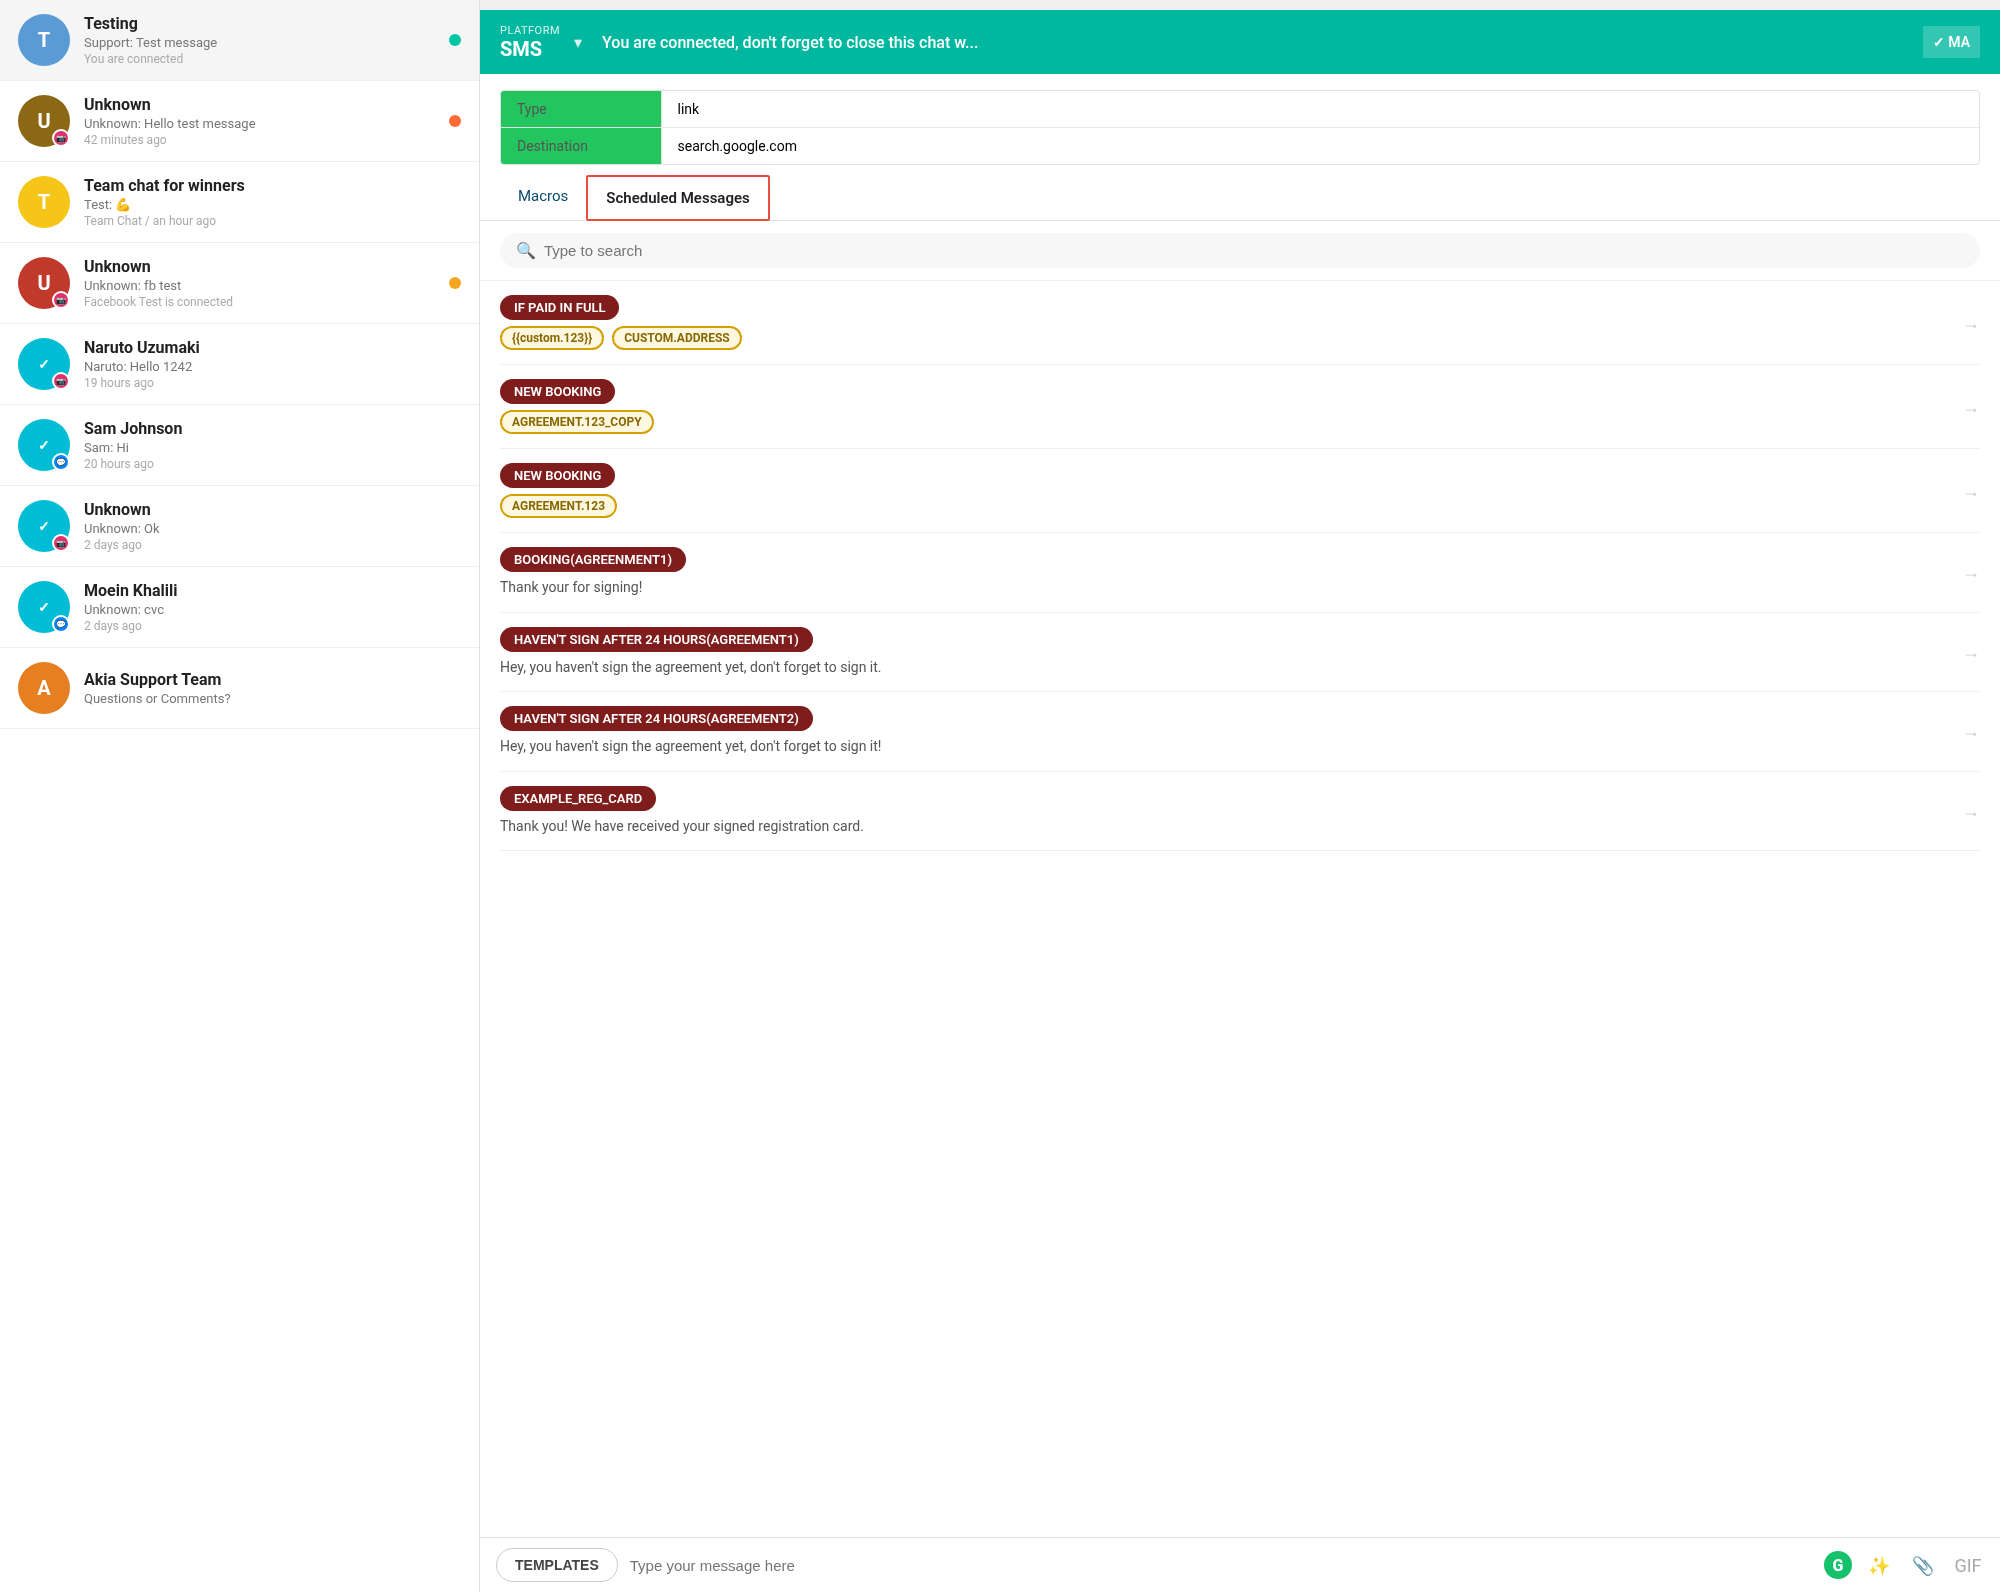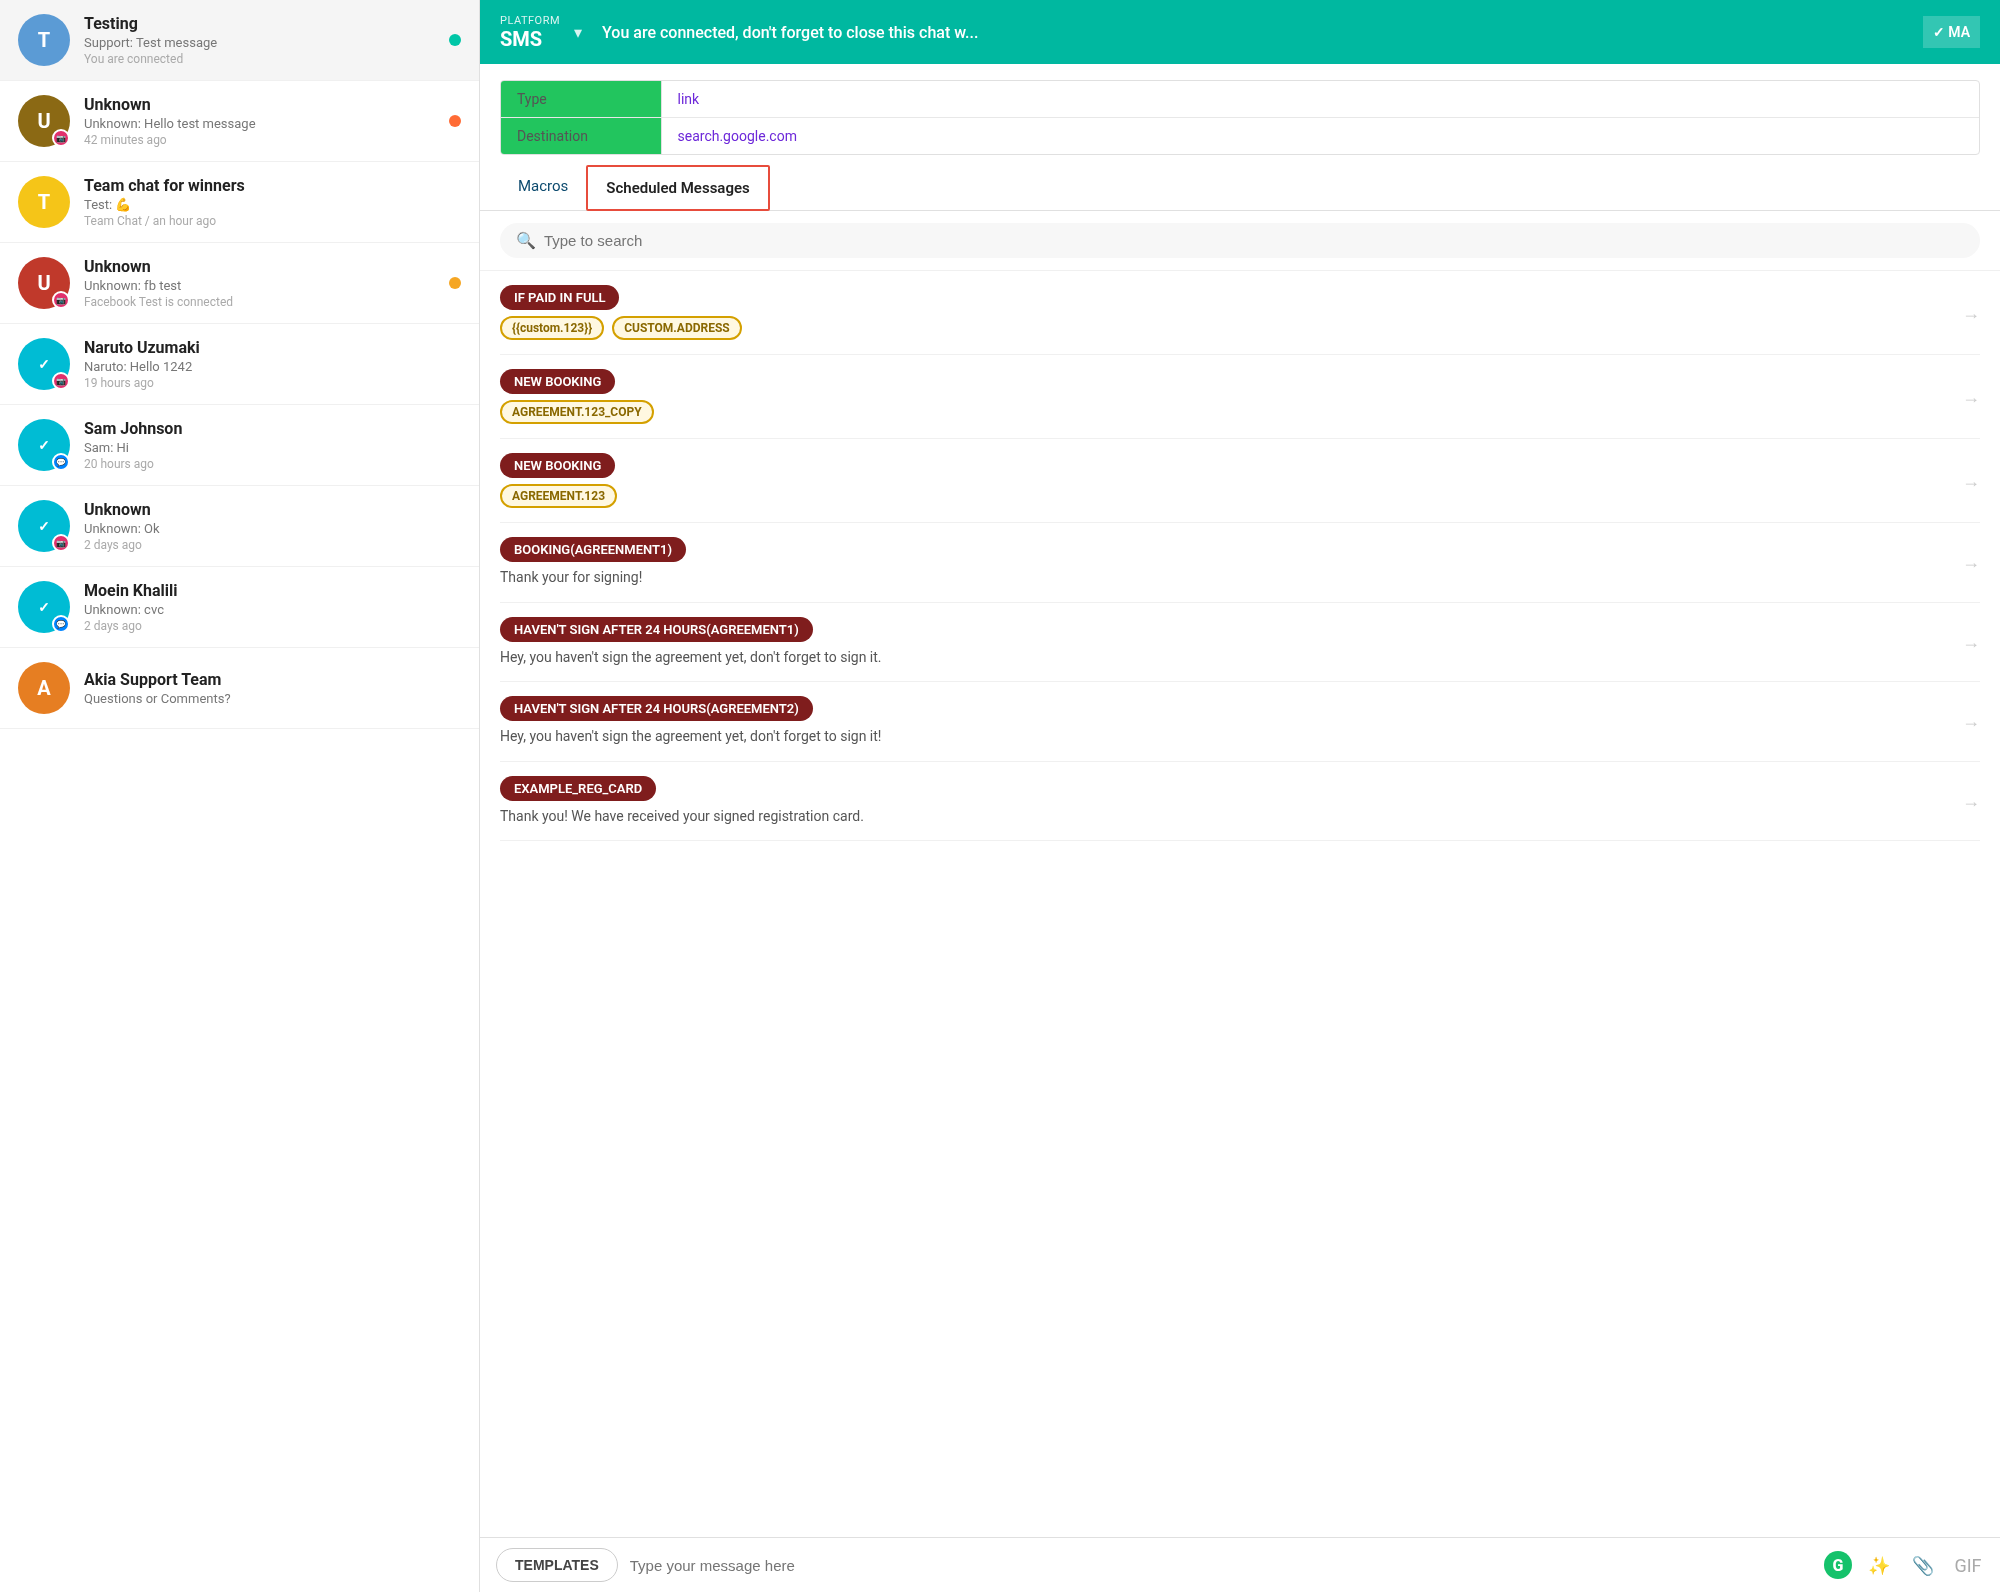--- a/index.html
+++ b/index.html
@@ -16,35 +16,35 @@
     .sidebar-item-content { flex: 1; min-width: 0; }
     .sidebar-item-name { font-size: 16px; font-weight: 700; color: #222; margin-bottom: 2px; }
     .sidebar-item-preview { font-size: 13px; color: #777; white-space: nowrap; overflow: hidden; text-overflow: ellipsis; }
     .sidebar-item-meta { font-size: 12px; color: #aaa; margin-top: 2px; }
     .unread-dot { width: 12px; height: 12px; border-radius: 50%; position: absolute; right: 18px; top: 50%; transform: translateY(-50%); }
     .dot-orange { background: #ff6b35; }
     .dot-teal { background: #00c6a7; }
     .dot-yellow { background: #f5a623; }
 
     
-    .main { flex: 1; display: flex; flex-direction: column; background: #fff; overflow: hidden; }
+    .main { flex: 1; display: flex; flex-direction: column; background: #fff; overflow: hidden; margin-top: 10px; }
 
     
     .top-header { background: #00b8a0; padding: 12px 20px; display: flex; align-items: center; color: #fff; min-height: 64px; flex-shrink: 0; }
     .platform-badge { display: flex; flex-direction: column; margin-right: 14px; }
     .platform-label { font-size: 11px; opacity: 0.85; text-transform: uppercase; letter-spacing: 0.5px; }
     .platform-name { font-size: 20px; font-weight: 700; }
     .header-chevron { margin-right: 20px; opacity: 0.85; }
     .header-connected-text { flex: 1; font-size: 16px; font-weight: 500; }
     .header-check { background: rgba(255,255,255,0.2); border-radius: 0; padding: 8px 10px; font-size: 14px; font-weight: 600; }
 
     
     .info-table { border: 1px solid #e0e0e0; margin: 16px 20px 0 20px; border-radius: 4px; overflow: hidden; flex-shrink: 0; }
     .info-table table { width: 100%; border-collapse: collapse; }
-    .info-table td { padding: 10px 16px; font-size: 14px; color: #6d28d9; border-bottom: 1px solid #e8e8e8; }
+    .info-table td { padding: 10px 16px; font-size: 14px; color: #000000; border-bottom: 1px solid #e8e8e8; }
     .info-table td:first-child { background: #22c55e; color: #555; font-weight: 400; border-right: 1px solid #e0e0e0; width: 160px; }
     .info-table tr:last-child td { border-bottom: none; }
 
     
     .tabs-bar { display: flex; padding: 0 20px; border-bottom: 1px solid #e0e0e0; flex-shrink: 0; margin-top: 10px; }
     .tab { padding: 12px 18px; font-size: 15px; cursor: pointer; color: #0c4a6e; border-bottom: 3px solid transparent; }
     .tab.active { color: #222; font-weight: 600; border-bottom: 3px solid #e74c3c; border: 2px solid #e74c3c; border-radius: 2px; margin-bottom: -1px; background: #fff; }
     .tab:not(.active) { border: none; }
 
     

